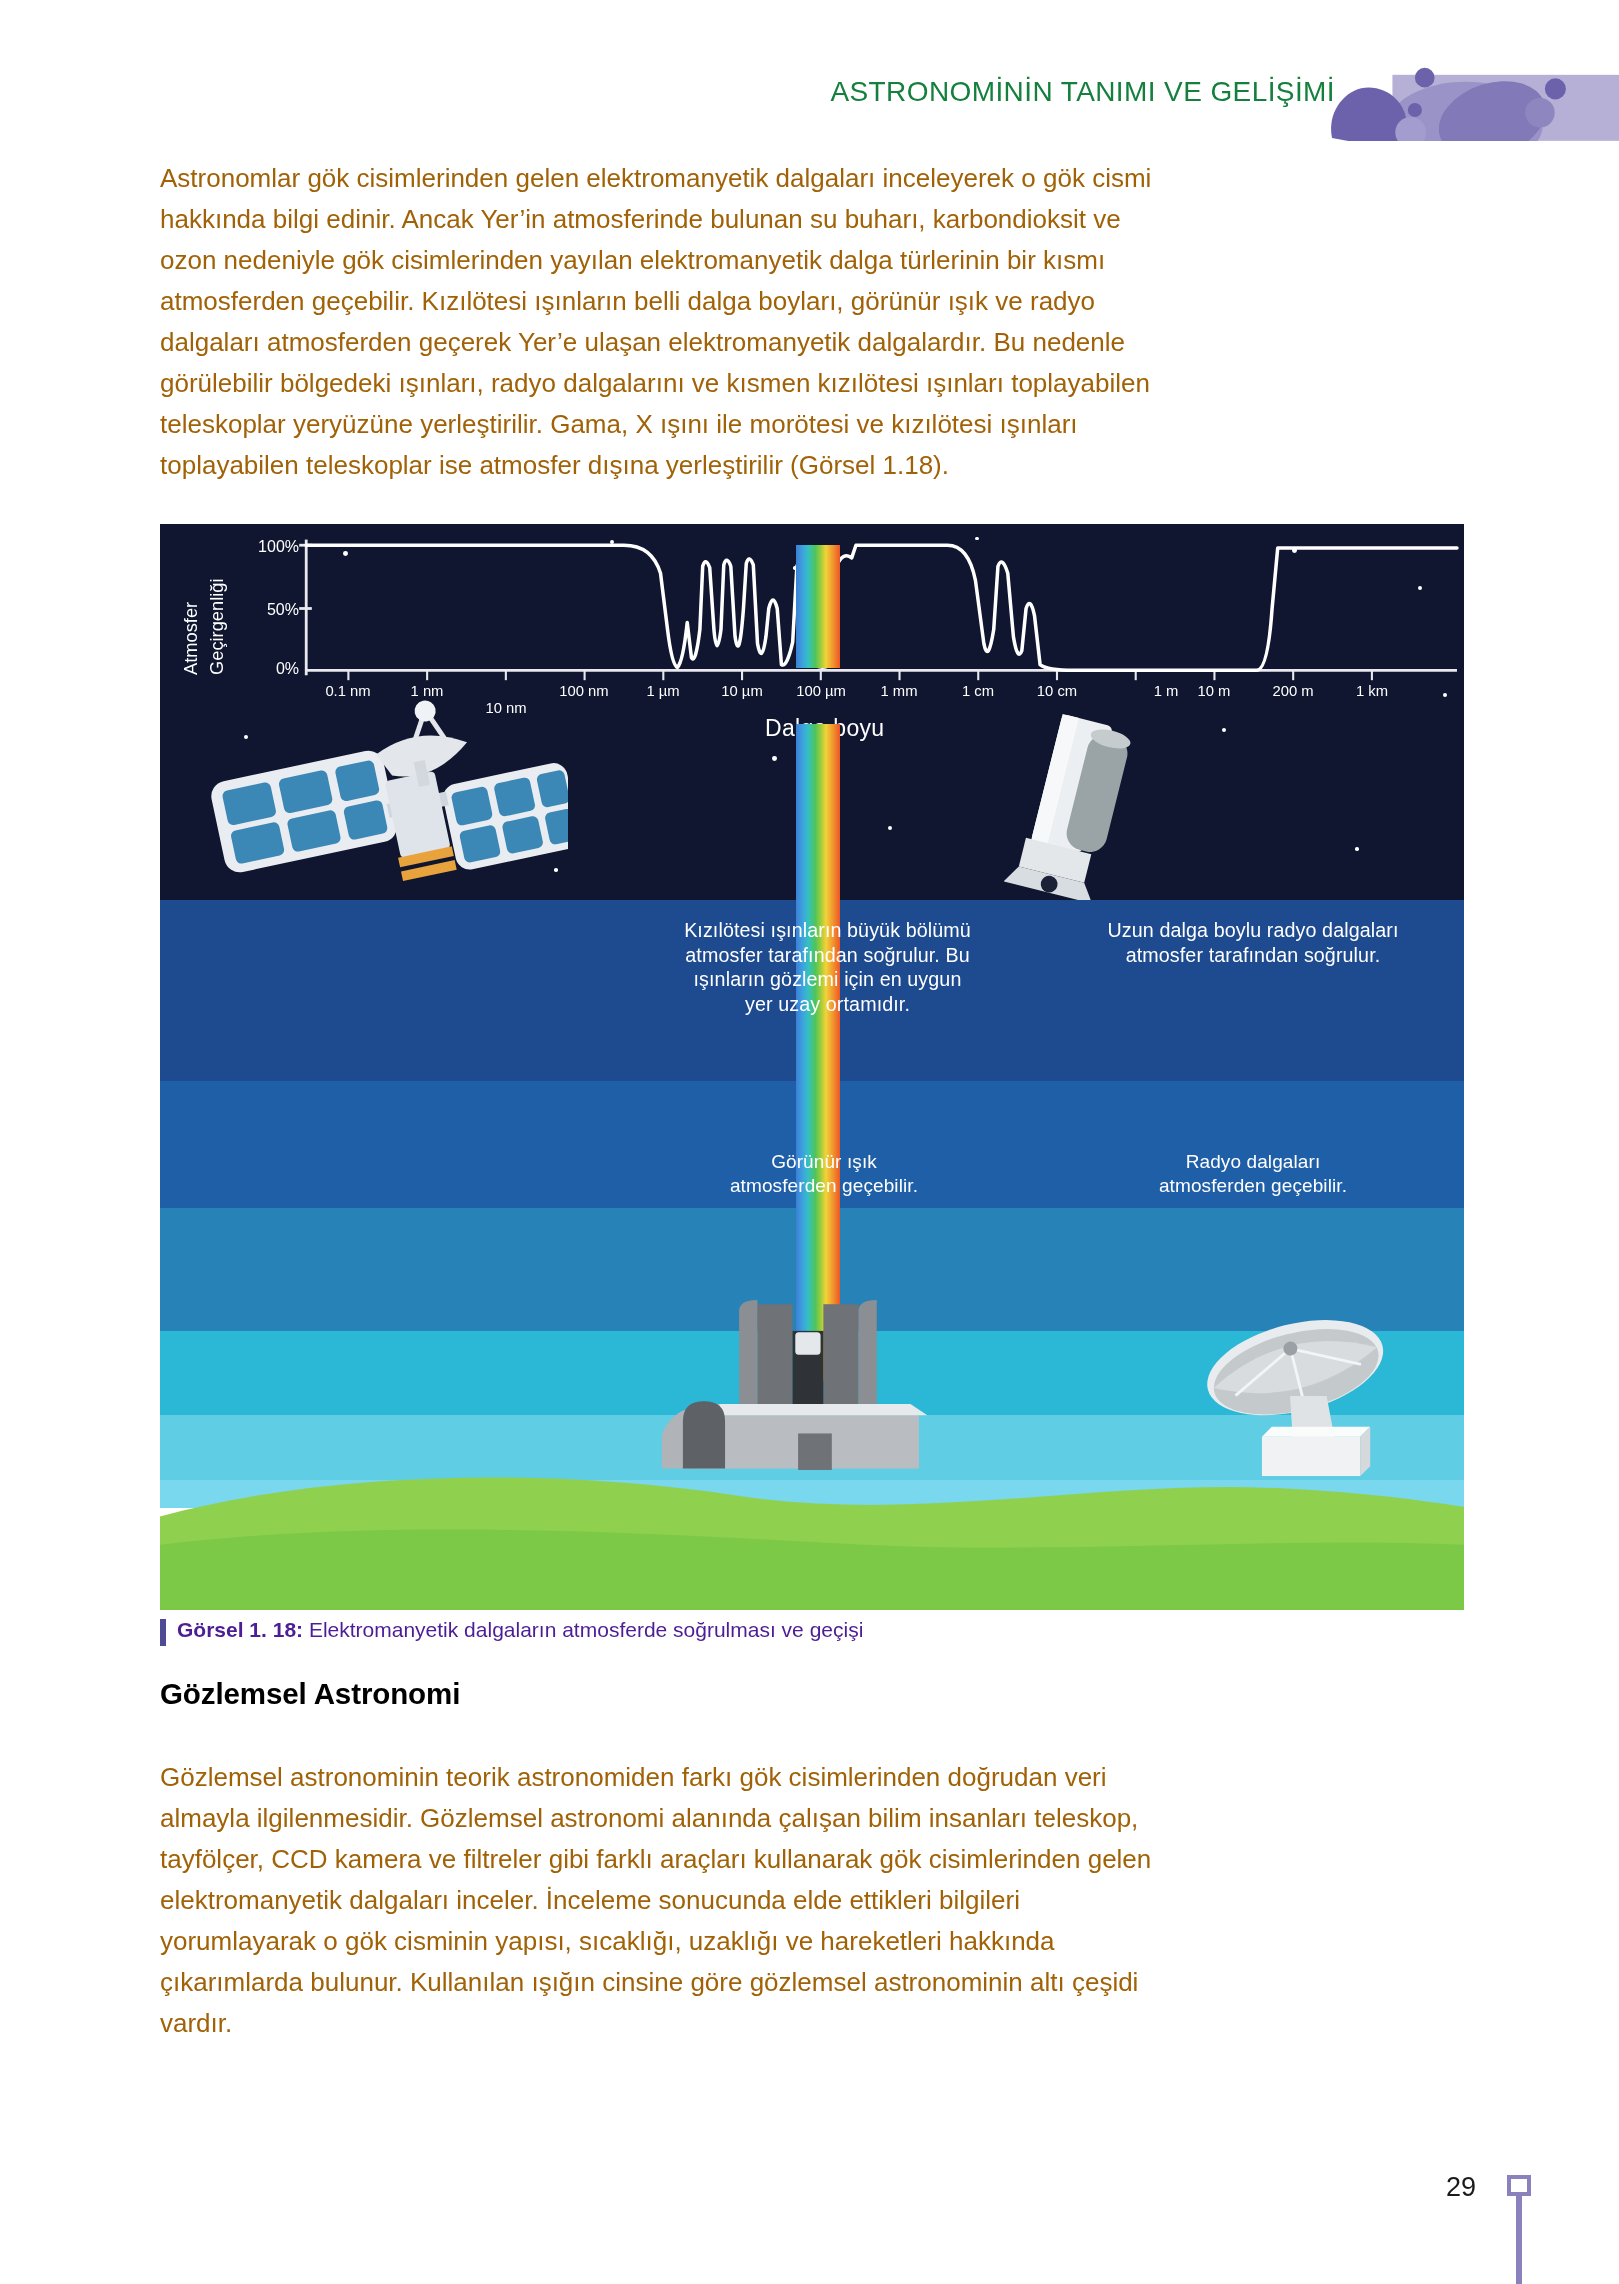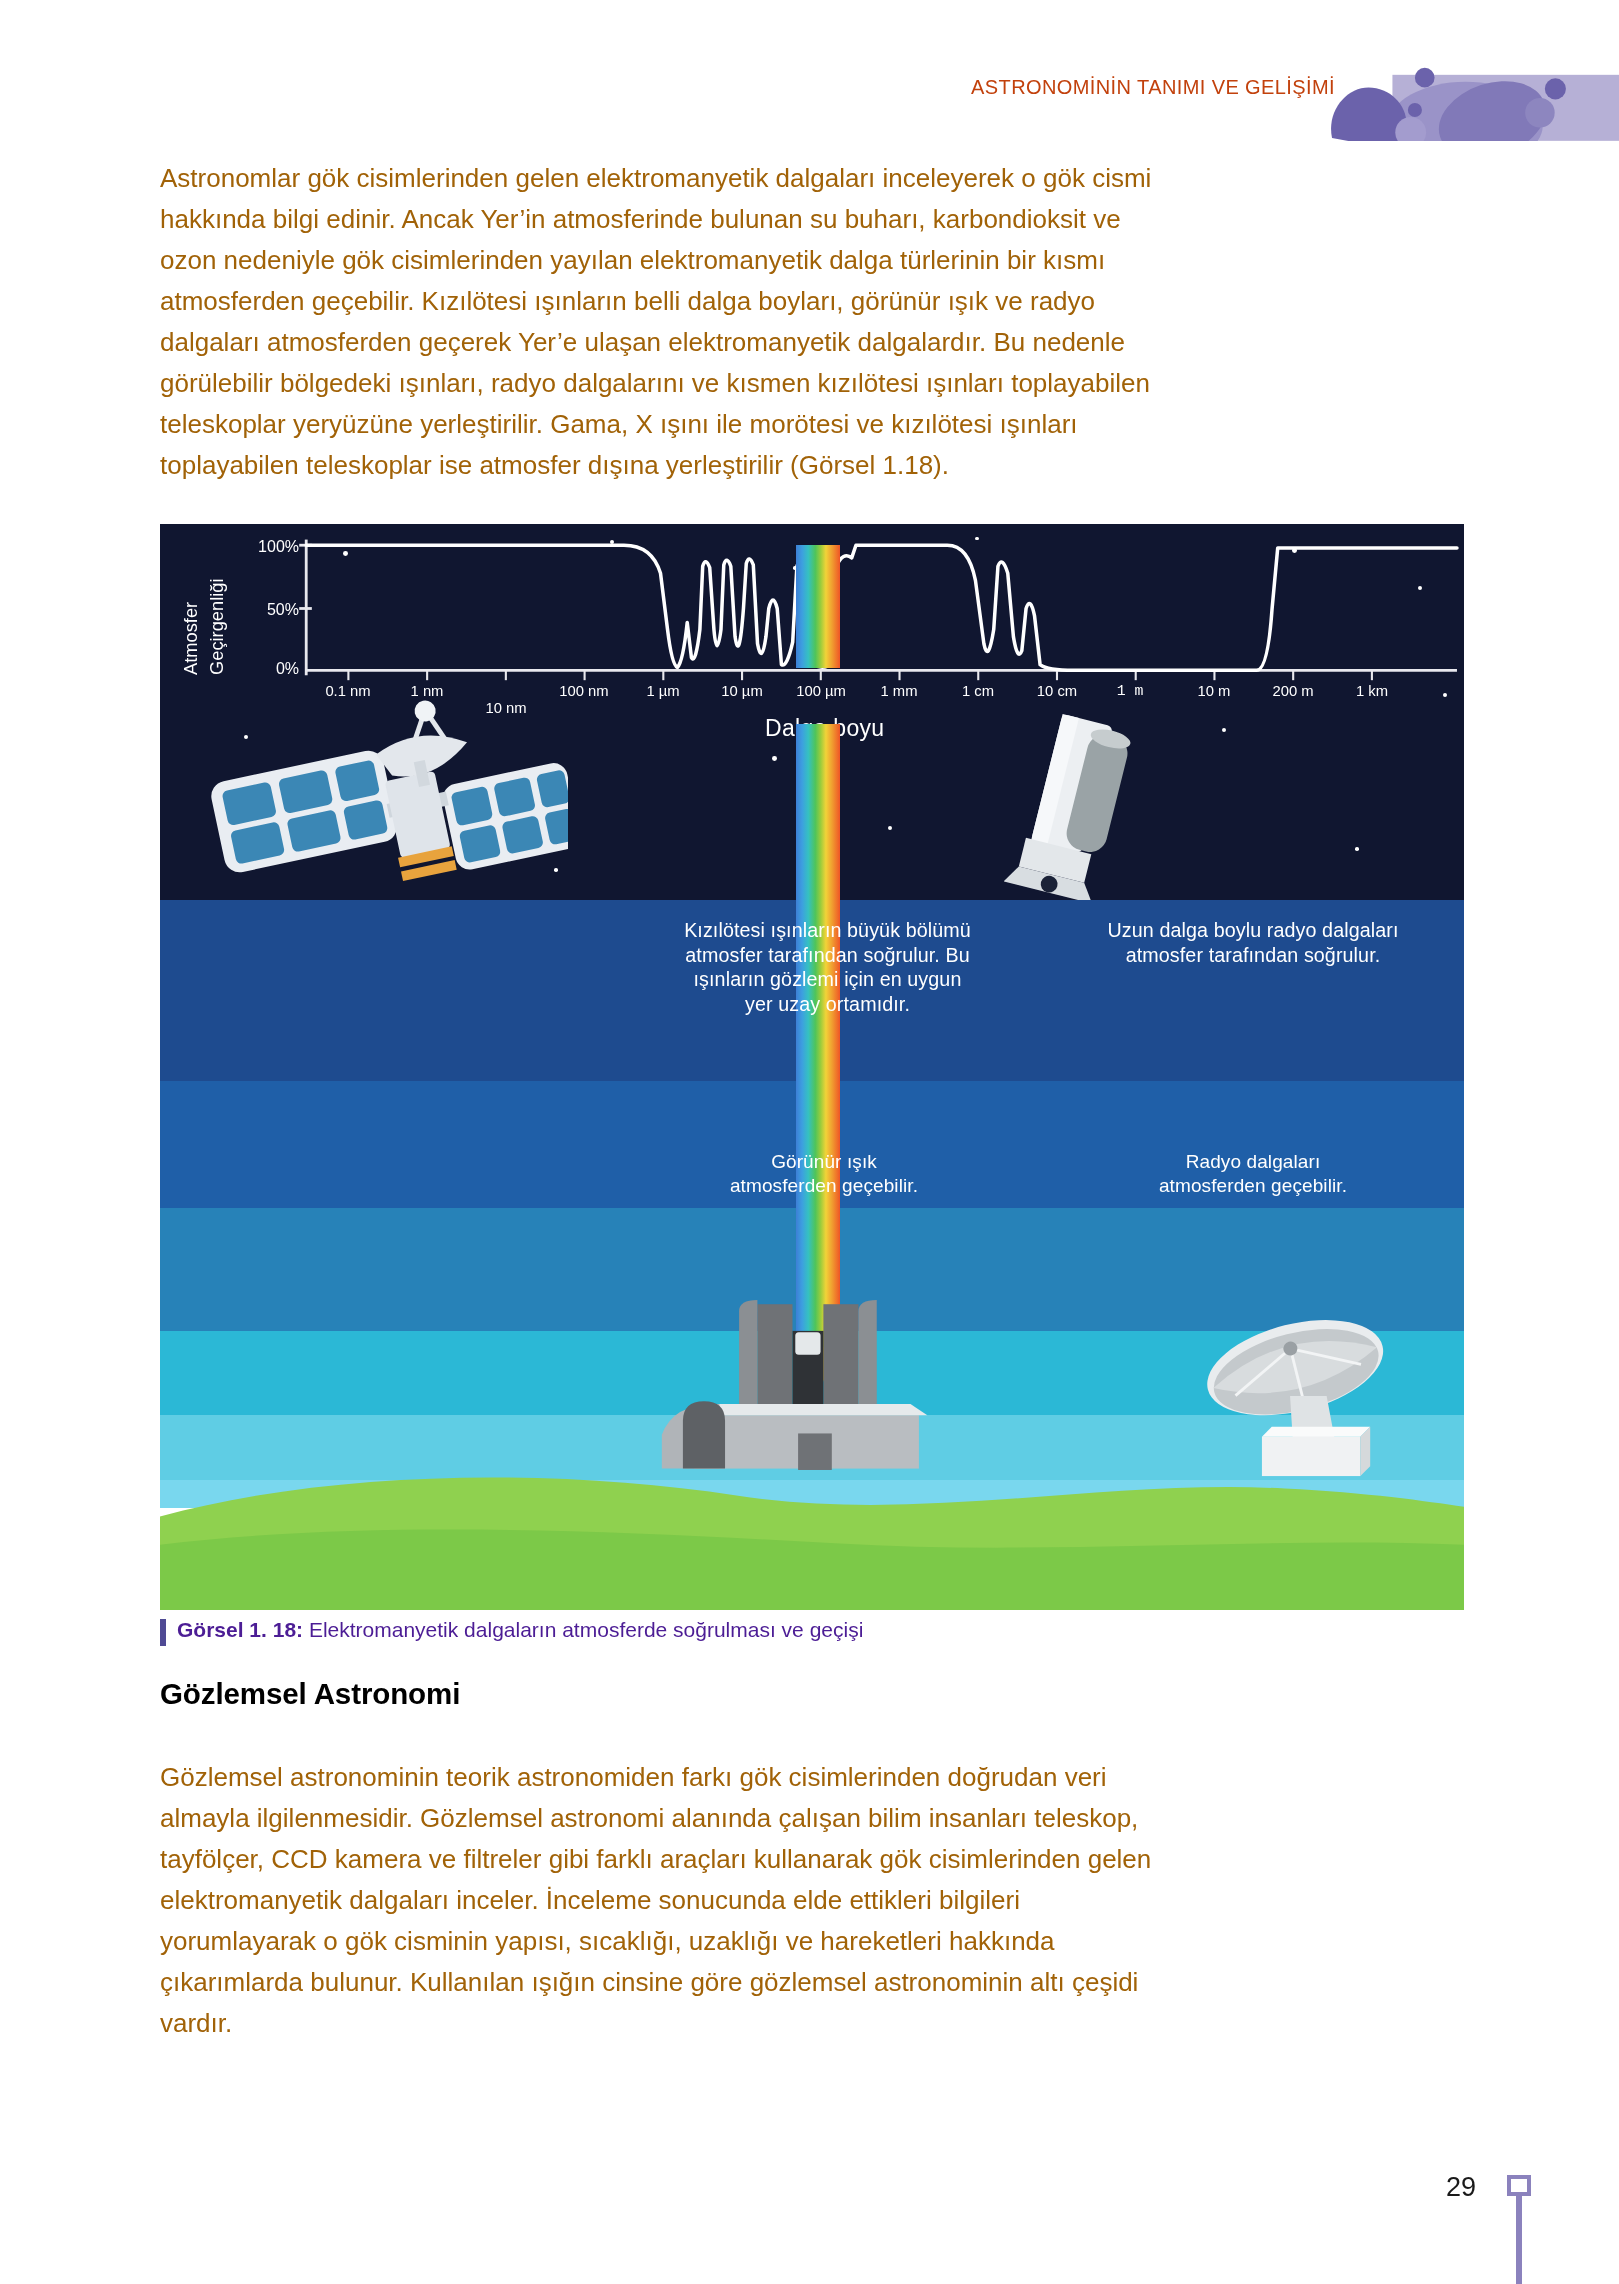--- a/index.html
+++ b/index.html
@@ -8,21 +8,21 @@
     background: #ffffff;
     font-family: "Liberation Sans", sans-serif;
     overflow: hidden;
   }
   .page { position: relative; width: 1620px; height: 2284px; background:#fff; }
 
   
   .header-band { position:absolute; left:0; top:0; width:1620px; height:155px; }
   .header-title {
     position:absolute; right:285px; top:76px;
-    font-size:20px; letter-spacing:0.4px; color:#c2410c;
+    font-size:28px; letter-spacing:0.4px; color:#15803d;
     white-space:nowrap; text-align:right;
   }
   .deco { position:absolute; right:0; top:55px; width:295px; height:86px; overflow:hidden; }
   .deco svg { display:block; }
 
   
   .para {
     position:absolute; left:160px; width:995px;
     font-size:26px; line-height:41px; color:#a16207; text-align:left;
     font-family:"Liberation Sans", sans-serif;
@@ -200,21 +200,21 @@
       <div class="xtick" style="left:146px;top:159px;">0.1 nm</div>
       <div class="xtick" style="left:225px;top:159px;">1 nm</div>
       <div class="xtick" style="left:304px;top:176px;">10 nm</div>
       <div class="xtick" style="left:382px;top:159px;">100 nm</div>
       <div class="xtick" style="left:461px;top:159px;">1 µm</div>
       <div class="xtick" style="left:540px;top:159px;">10 µm</div>
       <div class="xtick" style="left:619px;top:159px;">100 µm</div>
       <div class="xtick" style="left:697px;top:159px;">1 mm</div>
       <div class="xtick" style="left:776px;top:159px;">1 cm</div>
       <div class="xtick" style="left:855px;top:159px;">10 cm</div>
-      <div class="xtick" style="left:928px;top:159px;font-family:Liberation Mono, monospace;">1 m</div>
+      <div class="xtick" style="left:964px;top:159px;">1 m</div>
       <div class="xtick" style="left:1012px;top:159px;">10 m</div>
       <div class="xtick" style="left:1091px;top:159px;">200 m</div>
       <div class="xtick" style="left:1170px;top:159px;">1 km</div>
     </div>
 
     <div class="wave-label" style="left:605px;top:191px;">Dalga boyu</div>
 
     <svg style="position:absolute;left:14px;top:172px;" width="394" height="204" viewBox="0 0 560 290">
       <g transform="rotate(-12 280 145)">
         <rect x="58" y="78" width="250" height="132" rx="22" fill="#e9edf2"></rect>

